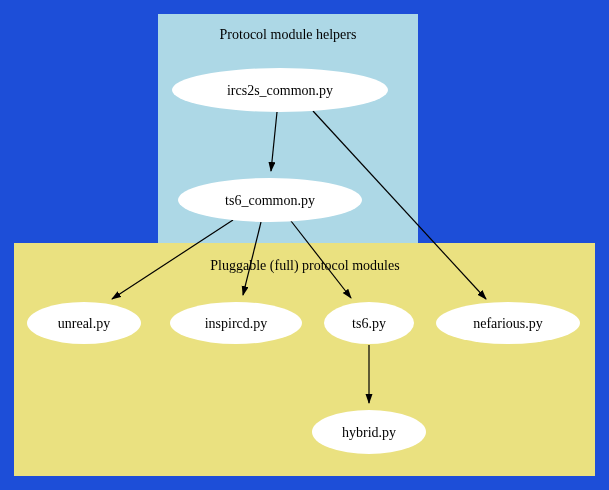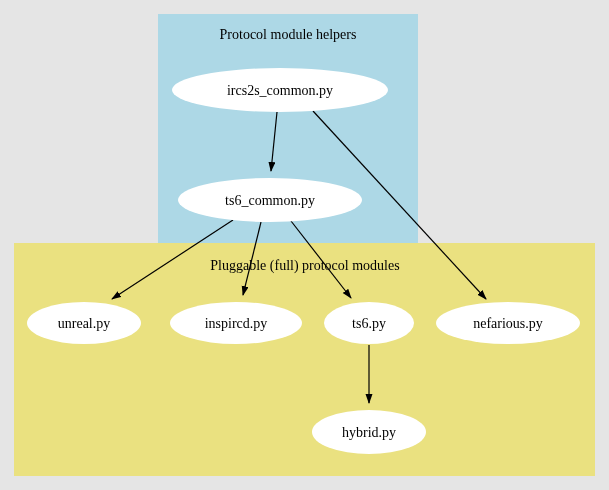--- a/index.html
+++ b/index.html
@@ -4,21 +4,21 @@
 <style>
   html, body {
     margin: 0;
     padding: 0;
     background: #ffffff;
   }
   .canvas {
     position: relative;
     width: 609px;
     height: 490px;
-    background: #e5e5e5;
+    background: #1d4ed8;
     font-family: "Liberation Serif", "DejaVu Serif", serif;
   }
   svg {
     display: block;
   }
   text {
     font-family: "Liberation Serif", "DejaVu Serif", serif;
     font-size: 14px;
     fill: #000000;
   }

